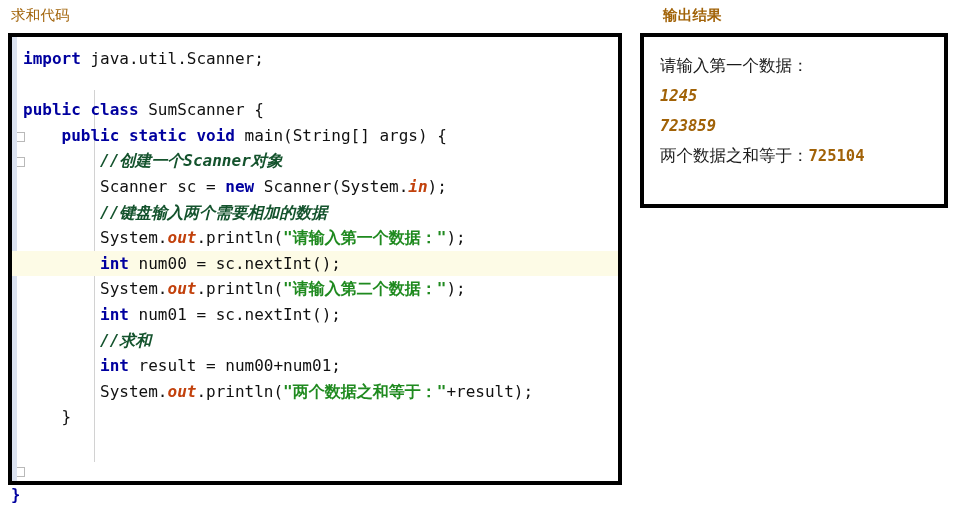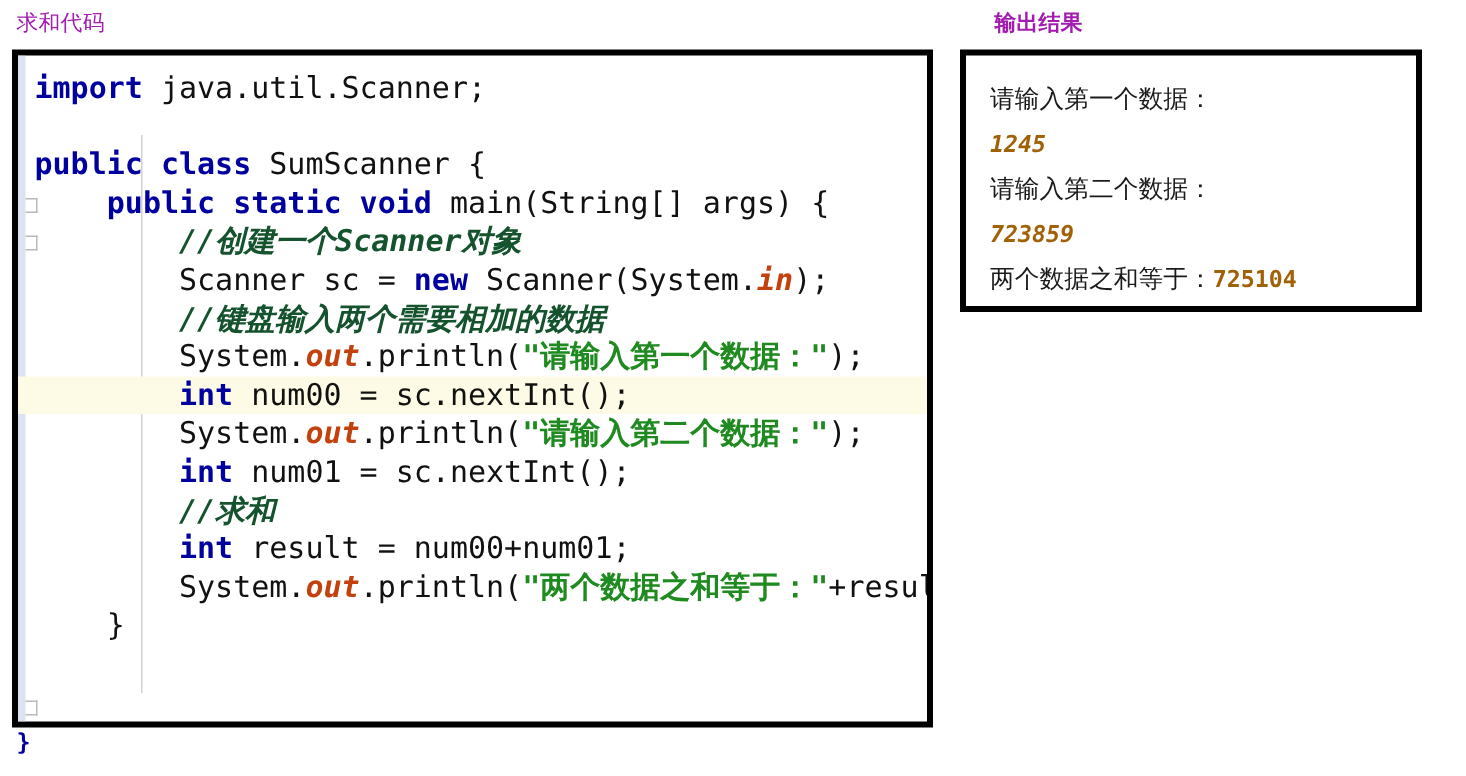--- a/index.html
+++ b/index.html
@@ -13,21 +13,21 @@
     position: relative;
     overflow: hidden;
     font-family: "Liberation Sans", sans-serif;
   }
 
   
   .caption {
     position: absolute;
     font-family: "Liberation Sans", sans-serif;
     font-size: 14.5px;
-    color: #a21caf;
+    color: #a16207;
     white-space: nowrap;
     letter-spacing: 0.2px;
   }
   #code-caption { left: 11px;  top: 6px; }
   #out-caption  { left: 663px; top: 6px; font-weight: bold; }
 
   
   #code-panel {
     position: absolute;
     left: 8px;
@@ -48,21 +48,21 @@
     height: 100%;
     background: #dbe2f0;
   }
   #code-body {
     position: absolute;
     left: 0; top: 0;
     width: 100%;
     padding: 9px 0 0 0;
     box-sizing: border-box;
     font-family: "DejaVu Sans Mono", "Liberation Mono", monospace;
-    font-size: 20px;
+    font-size: 16px;
     line-height: 25.6px;
     white-space: pre;
     color: #111111;
   }
   
   #indent-guide {
     position: absolute;
     left: 82px;
     top: 53px;
     width: 1px;
@@ -162,17 +162,16 @@
 </div>
 
 <div id="trailing-brace">}</div>
 
 <div class="caption" id="out-caption">输出结果</div>
 
 <div id="output-panel">
   <div id="output-body">
       <div class="oline">请输入第一个数据：</div>
       <div class="oline"><span class="oval">1245</span></div>
-      <div class="oline">请输入第二个数据：</div>
       <div class="oline"><span class="oval">723859</span></div>
       <div class="oline"><span>两个数据之和等于：</span><span class="osum-num">725104</span></div>
     </div>
 </div>
 
 </body></html>

